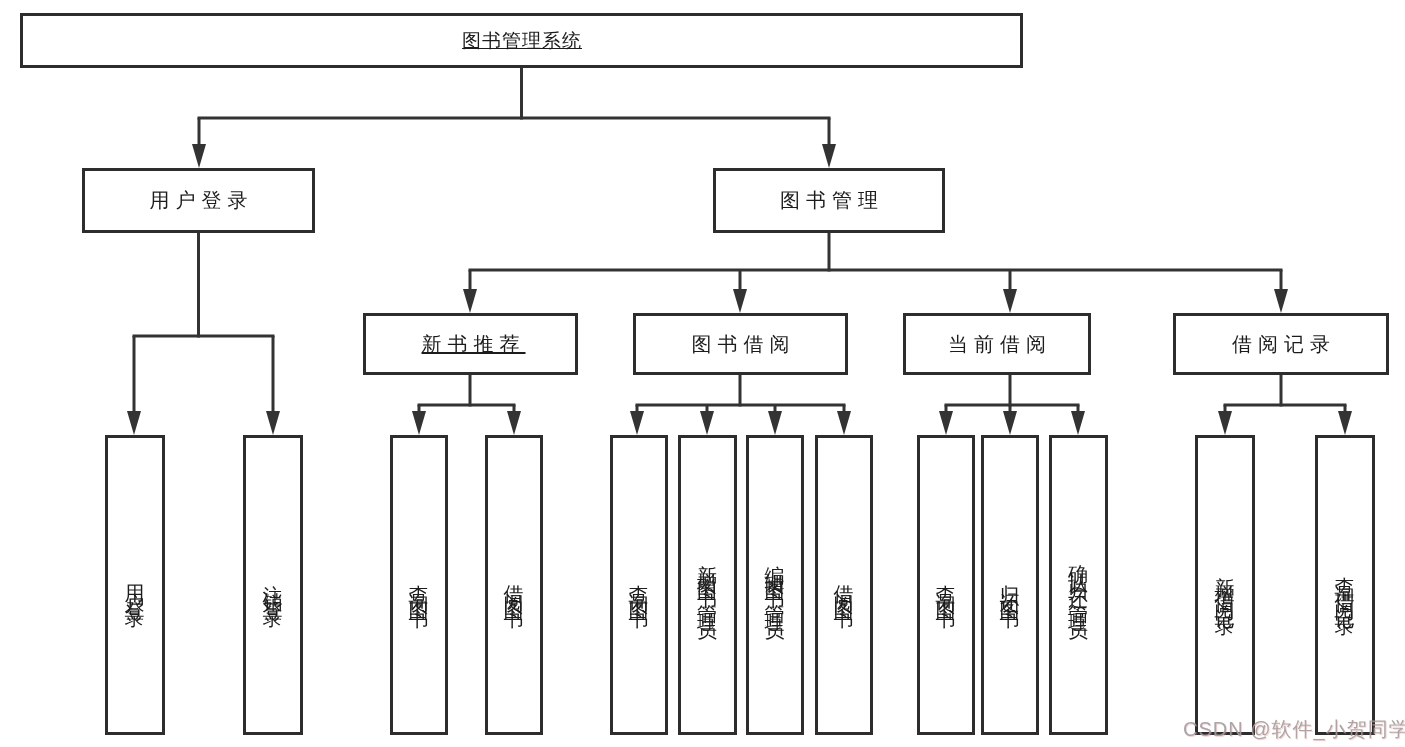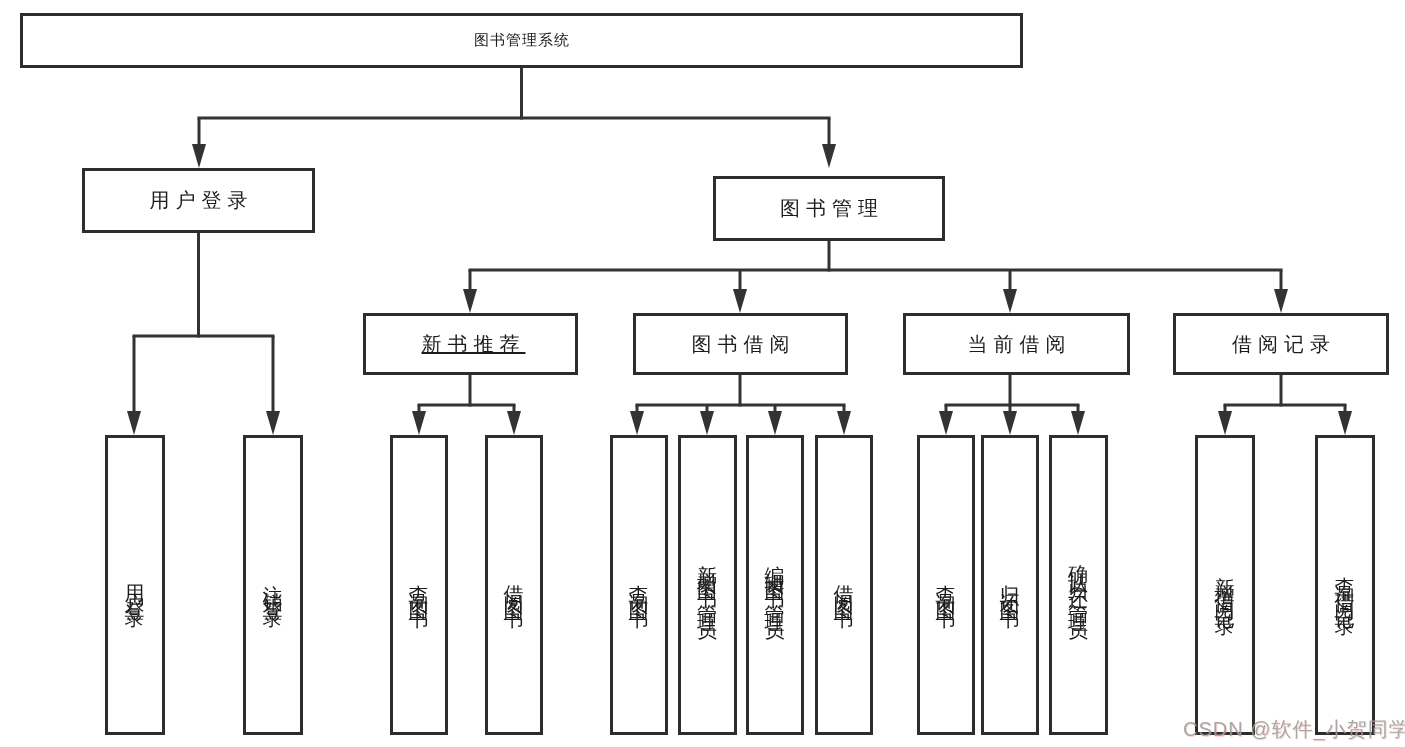--- a/index.html
+++ b/index.html
@@ -16,21 +16,21 @@
     position: absolute;
     box-sizing: border-box;
     background: #ffffff;
     border: 3px solid #2d2d2d;
     display: flex;
     align-items: center;
     justify-content: center;
     color: #1c1c1c;
   }
   .node.h span { font-size: 20px; letter-spacing: 6px; text-indent: 6px; white-space: nowrap; }
-  .node.title span { font-size: 15px; letter-spacing: 1px; text-indent: 1px; }
+  .node.title span { font-size: 19px; letter-spacing: 1px; text-indent: 1px; text-decoration: underline; }
   .node.v span {
     writing-mode: vertical-rl;
     text-orientation: mixed;
     font-size: 20px;
     letter-spacing: 8px;
     line-height: 1;
     white-space: nowrap;
   }
   .watermark {
     position: absolute;
@@ -105,31 +105,31 @@
       <polygon points="1338,411 1352,411 1345,435" fill="#333333"></polygon>
     </svg>
 
   <div class="node title" style="left:20px; top:13px; width:1003px; height:55px;">
     <span>图书管理系统</span>
   </div>
 
   <div class="node h" style="left:82px; top:168px; width:233px; height:65px;">
     <span>用户登录</span>
   </div>
-  <div class="node h" style="left:713px; top:168px; width:232px; height:65px;margin-top:8px;">
+  <div class="node h" style="left:713px; top:168px; width:232px; height:65px;">
     <span>图书管理</span>
   </div>
 
   <div class="node h" style="left:363px; top:313px; width:215px; height:62px;text-decoration:underline;">
     <span>新书推荐</span>
   </div>
   <div class="node h" style="left:633px; top:313px; width:215px; height:62px;">
     <span>图书借阅</span>
   </div>
-  <div class="node h" style="left:903px; top:313px; width:227px; height:62px;">
+  <div class="node h" style="left:903px; top:313px; width:188px; height:62px;">
     <span>当前借阅</span>
   </div>
   <div class="node h" style="left:1173px; top:313px; width:216px; height:62px;">
     <span>借阅记录</span>
   </div>
 
   <div class="node v" style="left:105px; top:435px; width:60px; height:300px;">
     <span>用户登录</span>
   </div>
   <div class="node v" style="left:243px; top:435px; width:60px; height:300px;">

